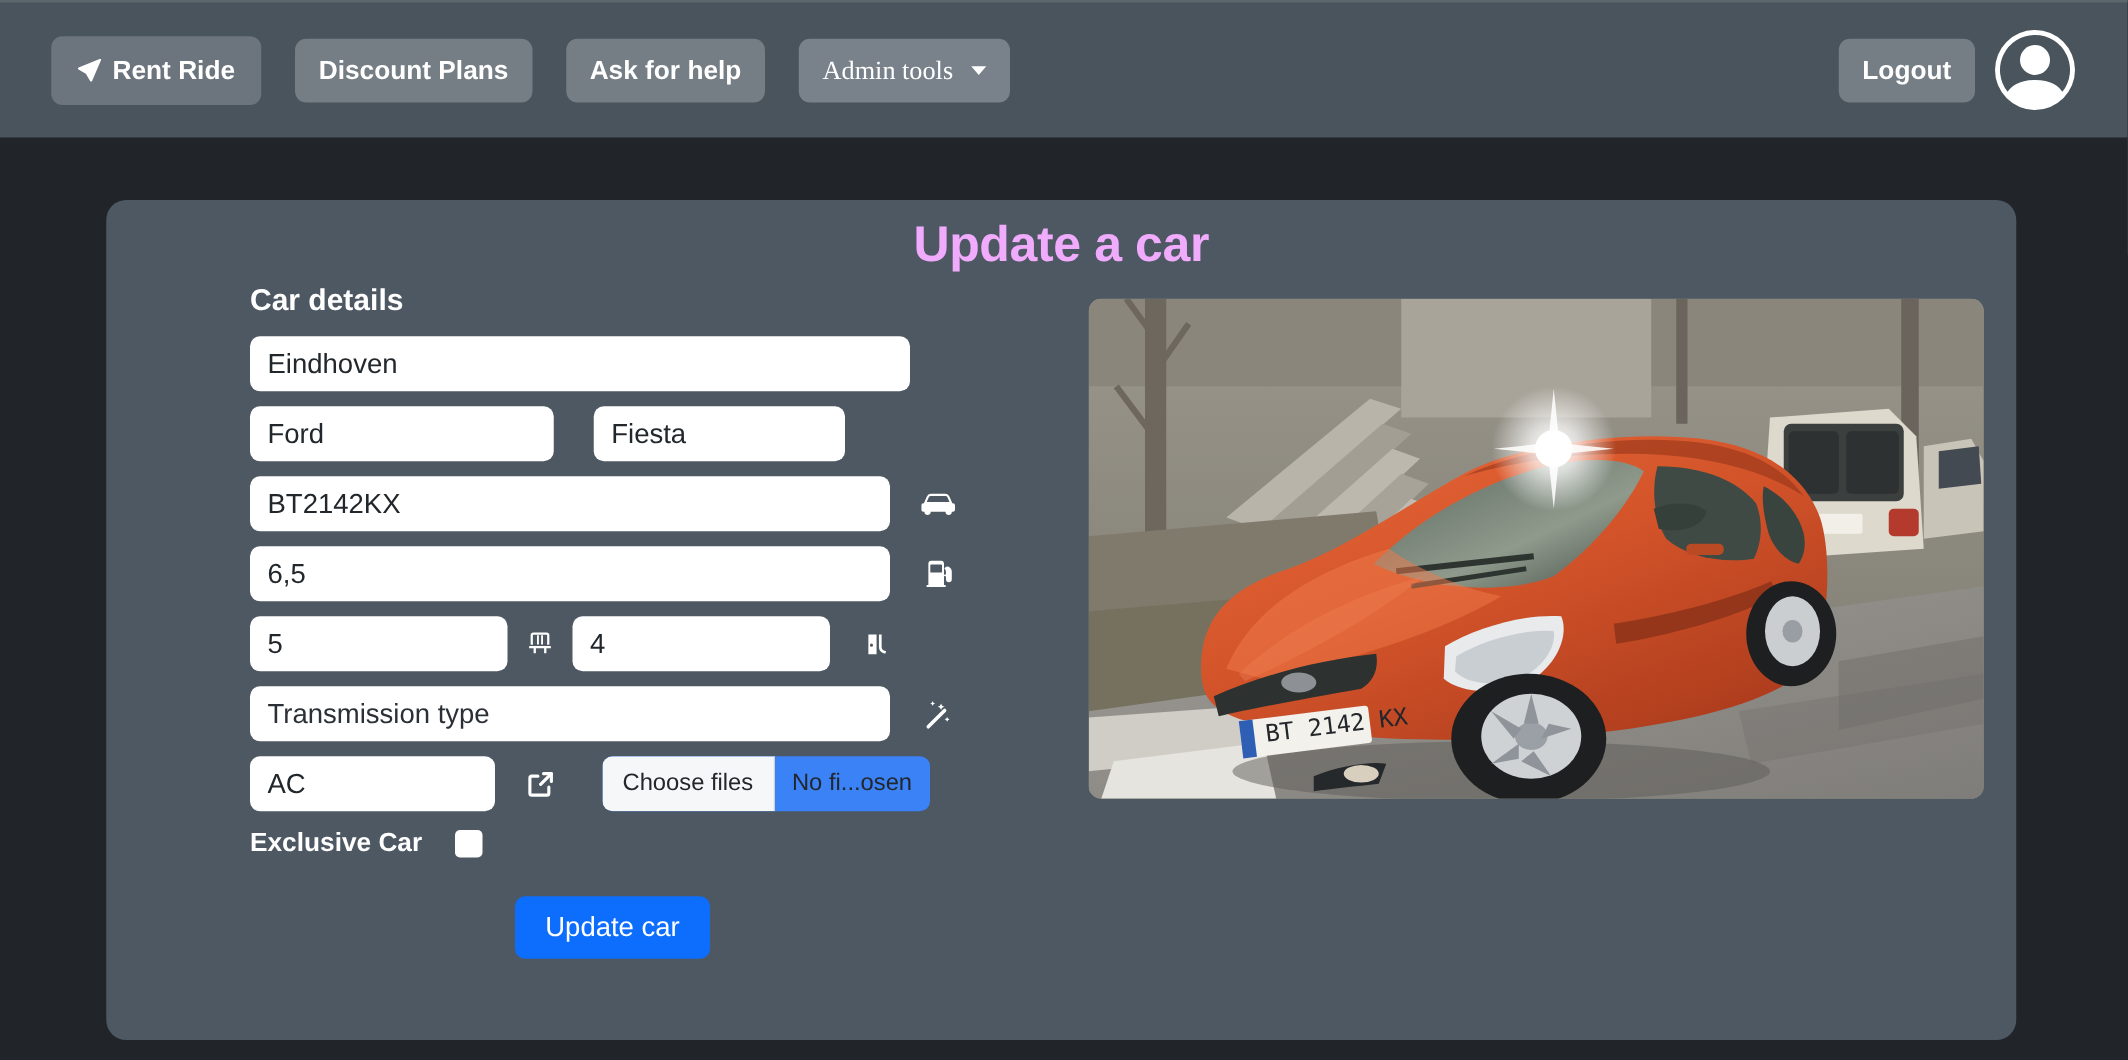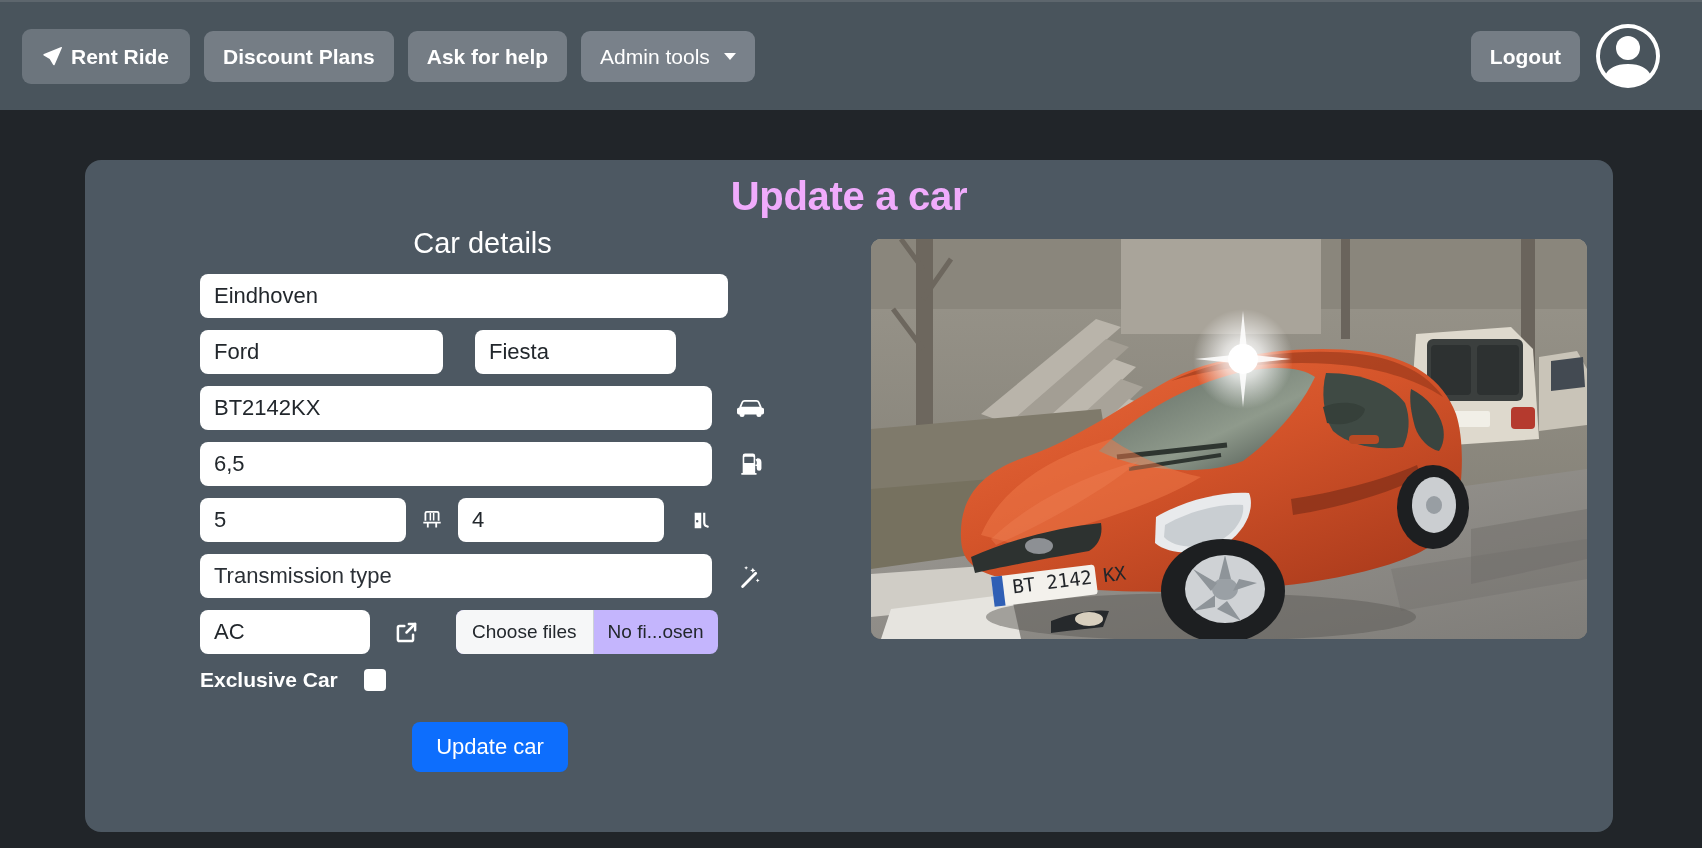--- a/index.html
+++ b/index.html
@@ -15,41 +15,41 @@
   .navbar {
     position: absolute;
     top: 0; left: 0;
     width: 1702px; height: 110px;
     background: #49545c;
     display: flex;
     align-items: center;
     padding: 0 22px;
     border-top: 2px solid #5d666d;
   }
-  .nav-left { display: flex; align-items: center; gap: 14px; }
+  .nav-left { display: flex; align-items: center; gap: 27px; margin-left: 19px; }
   .nav-right { margin-left: auto; display: flex; align-items: center; gap: 16px; padding-right: 20px;}
 
   .nav-btn {
     background: #757d85;
     border: none;
     border-radius: 9px;
     color: #ffffff;
     font-size: 21px;
     font-weight: bold;
     padding: 15px 19px;
     display: flex;
     align-items: center;
     gap: 9px;
     white-space: nowrap;
     cursor: pointer;
     line-height: 1;
     font-family: "Liberation Sans", sans-serif;
   }
   .nav-btn.active { background: #6c757d; padding: 17px 21px; }
-  .nav-btn.dim { background: #79818a; font-weight: normal; }
+  .nav-btn.dim { background: #79818a; font-weight: normal; font-family: Liberation Serif, serif; }
   .nav-btn.dim .caret {
     display: inline-block;
     width: 0; height: 0;
     border-left: 6px solid transparent;
     border-right: 6px solid transparent;
     border-top: 7px solid #ffffff;
     margin-left: 5px;
   }
   .plane-icon { display:inline-block; width: 19px; height: 19px; }
 
@@ -75,23 +75,23 @@
 
   .card-body {
     display: flex;
     padding: 0 20px;
   }
   .form-col { width: 760px; padding-left: 95px; padding-top: 8px; }
   .img-col { flex: 1; display: flex; justify-content: center; padding-top: 20px; }
 
   .section-title {
     color: #ffffff;
-    font-size: 29px;
-    font-weight: normal;
-    text-align: center;
+    font-size: 24px;
+    font-weight: bold;
+    text-align: left;
     margin: 0 0 14px 0;
     padding-right: 100px;
   }
 
   .row { display: flex; align-items: center; margin-bottom: 12px; }
 
   .fld {
     background: #ffffff;
     border: none;
     border-radius: 8px;
@@ -125,21 +125,21 @@
     justify-content: center;
     color: #ffffff;
   }
 
   .file-group {
     display: flex;
     margin-left: 14px;
     border-radius: 8px;
     overflow: hidden;
     height: 44px;
-    background: #c4b5fd;
+    background: #3b82f6;
   }
   .file-btn {
     background: #f6f7f8;
     border: none;
     border-right: 1px solid #cdd2d7;
     font-size: 19px;
     color: #22272c;
     padding: 0 16px;
     cursor: pointer;
     font-family: "Liberation Sans", sans-serif;
@@ -302,21 +302,21 @@
           <svg viewBox="0 0 16 16" width="25" height="25" fill="#ffffff">
             <path d="M9.5 2.4l.55 1.15 1.15.55-1.15.55L9.5 5.8l-.55-1.15L7.8 4.1l1.15-.55L9.5 2.4z"></path>
             <path d="M5.2 1.2l.4.85.85.4-.85.4-.4.85-.4-.85L3.95 2.45l.85-.4.4-.85z"></path>
             <path d="M12.6 9.3l.4.85.85.4-.85.4-.4.85-.4-.85-.85-.4.85-.4.4-.85z"></path>
             <path d="M11.96 5.34a.9.9 0 0 0-1.28 0L2.3 13.72a.9.9 0 0 0 1.28 1.28l8.38-8.38a.9.9 0 0 0 0-1.28z"></path>
           </svg>
         </span>
       </div>
 
       <div class="row">
-        <input class="fld" style="width: 170px;" value="AC">
+        <input class="fld" style="width: 196px;" value="AC">
         <span class="icon-inline" style="width:72px">
           <svg viewBox="0 0 16 16" width="25" height="25" fill="none" stroke="#ffffff" stroke-width="1.6" stroke-linecap="round" stroke-linejoin="round">
             <path d="M9.5 2.5H13.5V6.5"></path>
             <path d="M13.5 2.5L8 8"></path>
             <path d="M12.2 9.4v3.1a1 1 0 0 1-1 1H3.5a1 1 0 0 1-1-1V4.8a1 1 0 0 1 1-1h3.1"></path>
           </svg>
         </span>
         <div class="file-group">
           <button class="file-btn">Choose files</button>
           <span class="file-name">No fi...osen</span>

